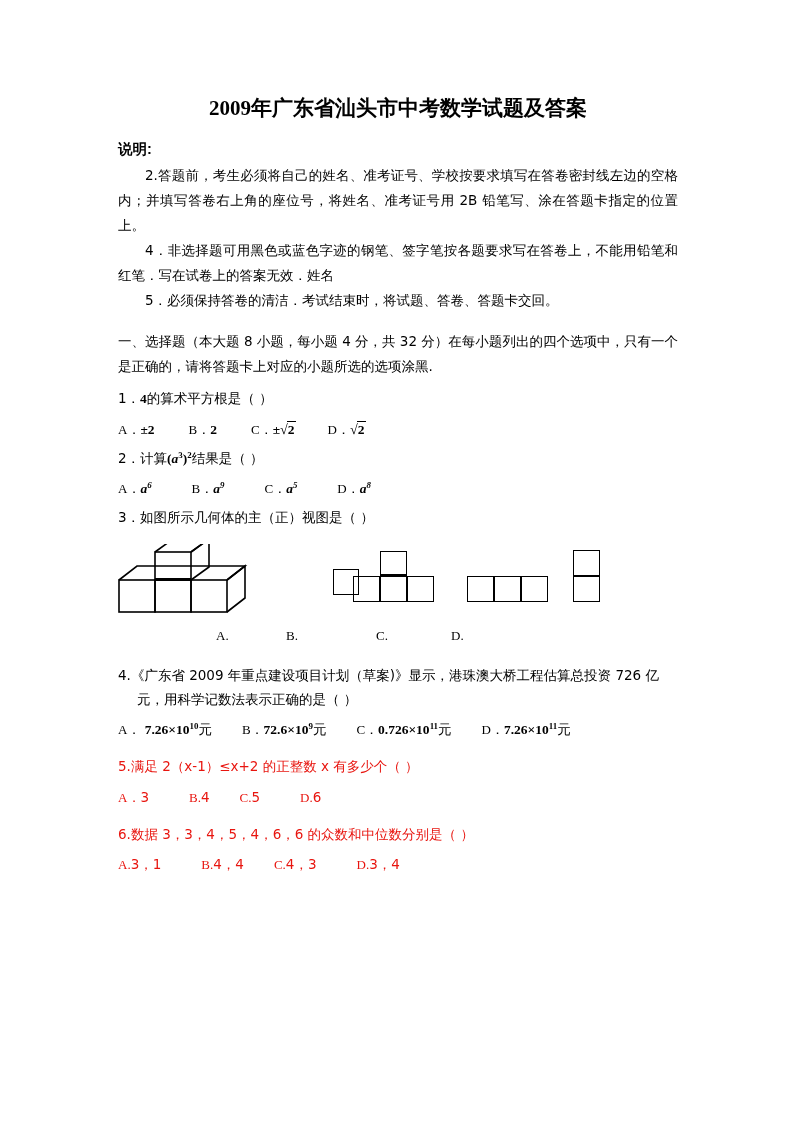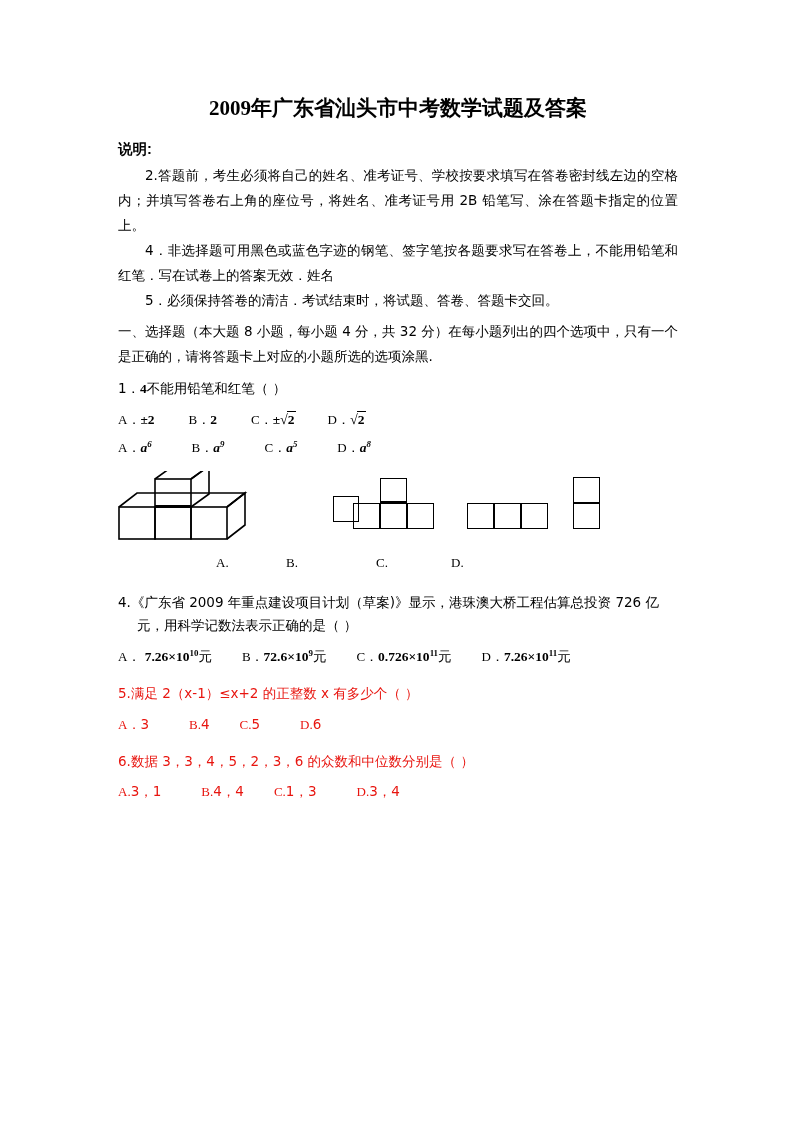--- a/index.html
+++ b/index.html
@@ -47,21 +47,21 @@
     font-size: 13.5px;
     line-height: 1.85;
     text-indent: 2em;
     margin: 0;
     font-family: "DejaVu Sans", "Liberation Sans", sans-serif;
     text-align: justify;
   }
   .section-head {
     font-size: 13.5px;
     line-height: 1.85;
-    margin: 6px 0 0 0;
+    margin: 16px 0 0 0;
     font-family: "DejaVu Sans", "Liberation Sans", sans-serif;
     text-align: justify;
   }
   .q {
     font-size: 13.5px;
     line-height: 1.75;
     margin: 8px 0 0 0;
     font-family: "DejaVu Sans", "Liberation Sans", sans-serif;
   }
   .q-stem-indent {
@@ -141,30 +141,36 @@
     <div class="doc-title">2009年广东省汕头市中考数学试题及答案</div>
 
     <div class="notes-head">说明:</div>
     <p class="note">2.答题前，考生必须将自己的姓名、准考证号、学校按要求填写在答卷密封线左边的空格内；并填写答卷右上角的座位号，将姓名、准考证号用 2B 铅笔写、涂在答题卡指定的位置上。</p>
     <p class="note">4．非选择题可用黑色或蓝色字迹的钢笔、签字笔按各题要求写在答卷上，不能用铅笔和红笔．写在试卷上的答案无效．姓名</p>
     <p class="note">5．必须保持答卷的清洁．考试结束时，将试题、答卷、答题卡交回。</p>
 
     <p class="section-head">一、选择题（本大题 8 小题，每小题 4 分，共 32 分）在每小题列出的四个选项中，只有一个是正确的，请将答题卡上对应的小题所选的选项涂黑.</p>
 
     <p class="q">
-      <span>1．</span><span class="mathb">4</span><span>不能用铅笔和红笔（      ）</span>
+      <span>1．</span><span class="mathb">4</span><span>的算术平方根是（      ）</span>
     </p>
     <p class="opts">
       <span class="optlbl">A．</span><span class="mathb">±2</span><span class="opt-gap-1"></span><span class="optlbl">B．</span><span class="mathb">2</span><span class="opt-gap-1"></span><span class="optlbl">C．</span><span class="mathb">±<span class="rad"><span class="radsym">√</span><span class="radband">2</span></span></span><span class="opt-gap-3"></span><span class="optlbl">D．</span><span class="mathb"><span class="rad"><span class="radsym">√</span><span class="radband">2</span></span></span>
     </p>
 
+    <p class="q">
+      <span>2．</span><span>计算</span><span class="mathb">(<span class="mathi">a</span><sup>3</sup>)<sup>2</sup></span><span>结果是（      ）</span>
+    </p>
     <p class="opts">
       <span class="optlbl">A．</span><span class="mathi">a<sup>6</sup></span><span class="opt-gap-2"></span><span class="optlbl">B．</span><span class="mathi">a<sup>9</sup></span><span class="opt-gap-2"></span><span class="optlbl">C．</span><span class="mathi">a<sup>5</sup></span><span class="opt-gap-2"></span><span class="optlbl">D．</span><span class="mathi">a<sup>8</sup></span>
     </p>
 
+    <p class="q">
+      <span>3．</span><span>如图所示几何体的主（正）视图是（        ）</span>
+    </p>
 
     <div class="figrow">
 
       <div class="iso" style="position:absolute; left:0px; top:8px;">
         <svg width="135" height="78" viewBox="0 0 135 78">
           <g fill="none" stroke="#000" stroke-width="1.6">
 
             <rect x="1" y="36" width="36" height="32"></rect>
             <rect x="37" y="36" width="36" height="32"></rect>
             <rect x="73" y="36" width="36" height="32"></rect>
@@ -221,20 +227,20 @@
     </p>
 
     <p class="q red" style="margin-top:16px;">
       <span>5.</span><span>满足 2（x-1）≤x+2 的正整数 x 有多少个（      ）</span>
     </p>
     <p class="opts red">
       <span class="optlbl">A．</span><span>3</span><span class="opt-gap-2"></span><span class="optlbl">B.</span><span>4</span><span class="opt-gap-3"></span><span class="optlbl">C.</span><span>5</span><span class="opt-gap-2"></span><span class="optlbl">D.</span><span>6</span>
     </p>
 
     <p class="q red" style="margin-top:16px;">
-      <span>6.</span><span>数据 3，3，4，5，2，3，6 的众数和中位数分别是（      ）</span>
+      <span>6.</span><span>数据 3，3，4，5，4，6，6 的众数和中位数分别是（      ）</span>
     </p>
     <p class="opts red">
-      <span class="optlbl">A.</span><span>3，1</span><span class="opt-gap-2"></span><span class="optlbl">B.</span><span>4，4</span><span class="opt-gap-3"></span><span class="optlbl">C.</span><span>1，3</span><span class="opt-gap-2"></span><span class="optlbl">D.</span><span>3，4</span>
+      <span class="optlbl">A.</span><span>3，1</span><span class="opt-gap-2"></span><span class="optlbl">B.</span><span>4，4</span><span class="opt-gap-3"></span><span class="optlbl">C.</span><span>4，3</span><span class="opt-gap-2"></span><span class="optlbl">D.</span><span>3，4</span>
     </p>
 
   </div>
 </div>
 
 </body></html>

